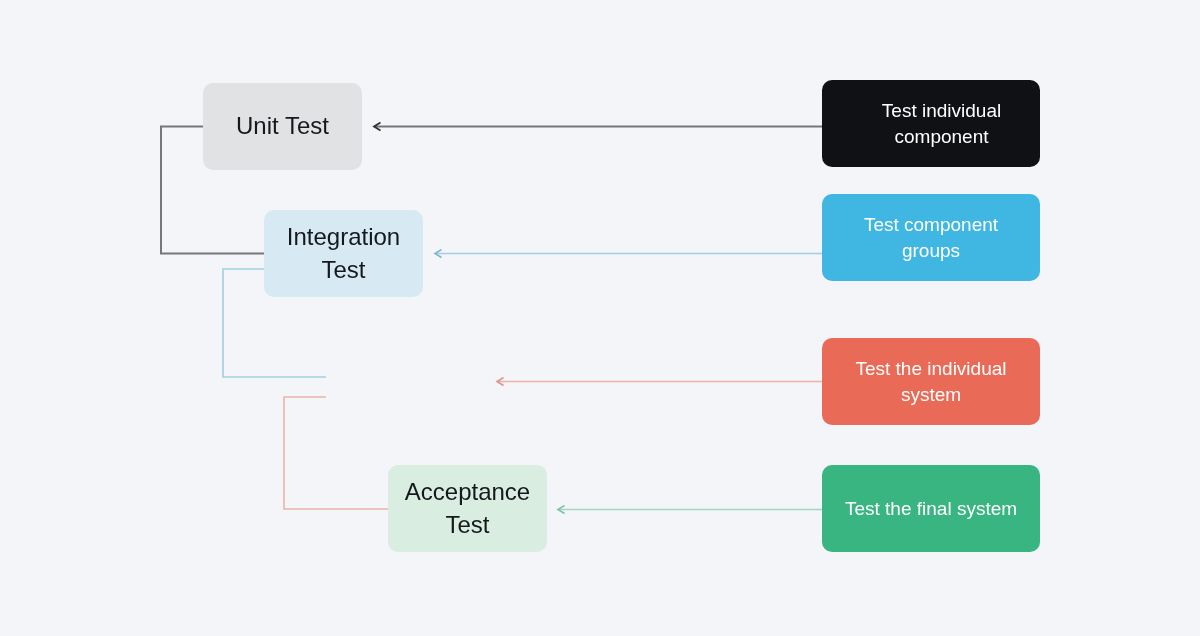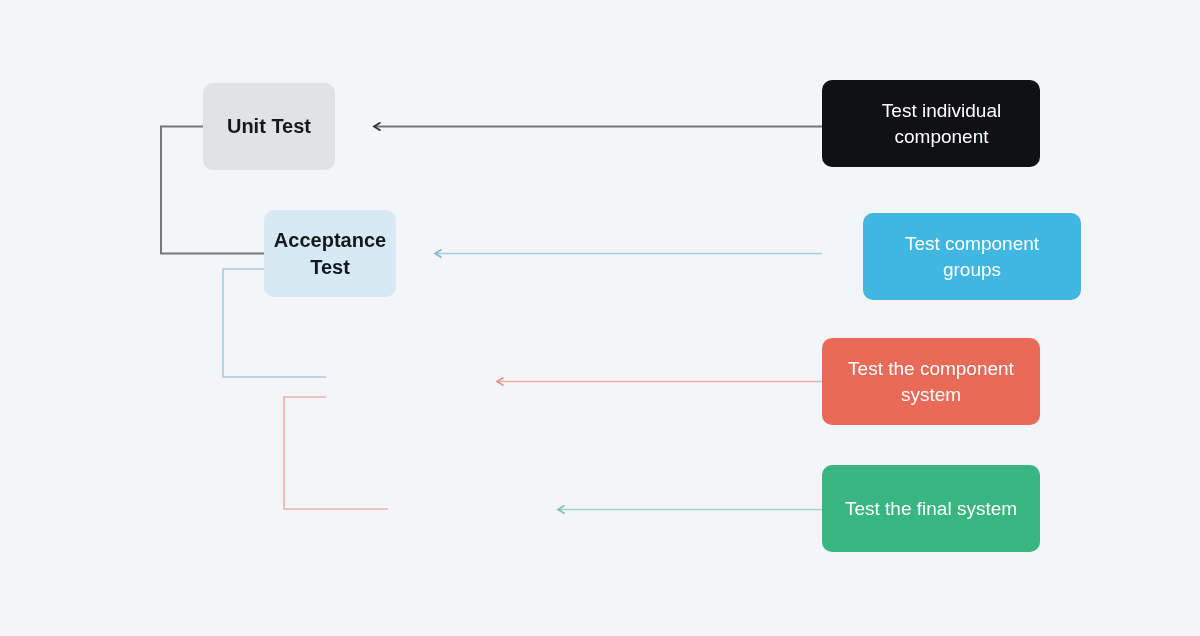--- a/index.html
+++ b/index.html
@@ -13,37 +13,37 @@
   .wires{position:absolute;left:0;top:0;width:1200px;height:636px;}
   .box{
     position:absolute;
     display:flex;align-items:center;justify-content:center;
     text-align:center;
     box-sizing:border-box;
     border-radius:10px;
     line-height:1.35;
   }
   .node{
-    width:132px;height:87px;
+    width:159px;height:87px;
     padding:0 16px;
-    font-size:20px;font-weight:700;
+    font-size:24px;font-weight:400;
     color:var(--node_text,#15181d);
   }
   .desc{
     width:218px;height:87px;
     padding:0 18px;
     font-size:19px;font-weight:500;
     color:var(--desc_text,#ffffff);
   }
   .node-unit{left:203px;top:83px;background:var(--node_unit_bg,#e1e2e3);}
   .node-integration{left:264px;top:210px;background:var(--node_integration_bg,#d7eaf4);}
   .node-system{left:326px;top:338px;background:var(--node_system_bg,#f7ddd7);}
   .node-acceptance{left:388px;top:465px;background:var(--node_acceptance_bg,#d9ede1);}
   .desc-unit{left:822px;top:80px;background:var(--desc_unit_bg,#101114);padding-left:39px;}
-  .desc-integration{left:822px;top:213px;background:var(--desc_integration_bg,#40b6e2);margin-left:41px;}
+  .desc-integration{left:822px;top:194px;background:var(--desc_integration_bg,#40b6e2);}
   .desc-system{left:822px;top:338px;background:var(--desc_system_bg,#e96a57);}
   .desc-acceptance{left:822px;top:465px;background:var(--desc_acceptance_bg,#38b581);text-align:right;}
 </style>
 </head>
 <body>
 
 <div class="canvas">
 
   <svg class="wires" viewBox="0 0 1200 636">
     <defs>
@@ -68,29 +68,32 @@
     <path d="M822 126.5 H374" fill="none" stroke-width="2" marker-end="url(#mk-unit)" stroke="#75777a"></path>
     <path d="M822 253.5 H435" fill="none" stroke-width="1.6" marker-end="url(#mk-integration)" stroke="#a3cfe0"></path>
     <path d="M822 381.5 H497" fill="none" stroke-width="1.6" marker-end="url(#mk-system)" stroke="#edb3a7"></path>
     <path d="M822 509.5 H558" fill="none" stroke-width="1.6" marker-end="url(#mk-acceptance)" stroke="#a5d7c0"></path>
   </svg>
 
   <div class="box node node-unit">
     <span>Unit Test</span>
   </div>
   <div class="box node node-integration">
+    <span>Integration Test</span>
+  </div>
+  <div class="box node node-acceptance">
     <span>Acceptance Test</span>
   </div>
 
   <div class="box desc desc-unit">
     <span>Test individual component</span>
   </div>
   <div class="box desc desc-integration">
     <span>Test component groups</span>
   </div>
   <div class="box desc desc-system">
-    <span>Test the component system</span>
+    <span>Test the individual system</span>
   </div>
   <div class="box desc desc-acceptance">
     <span>Test the final system</span>
   </div>
 
 </div>
 
 </body></html>

